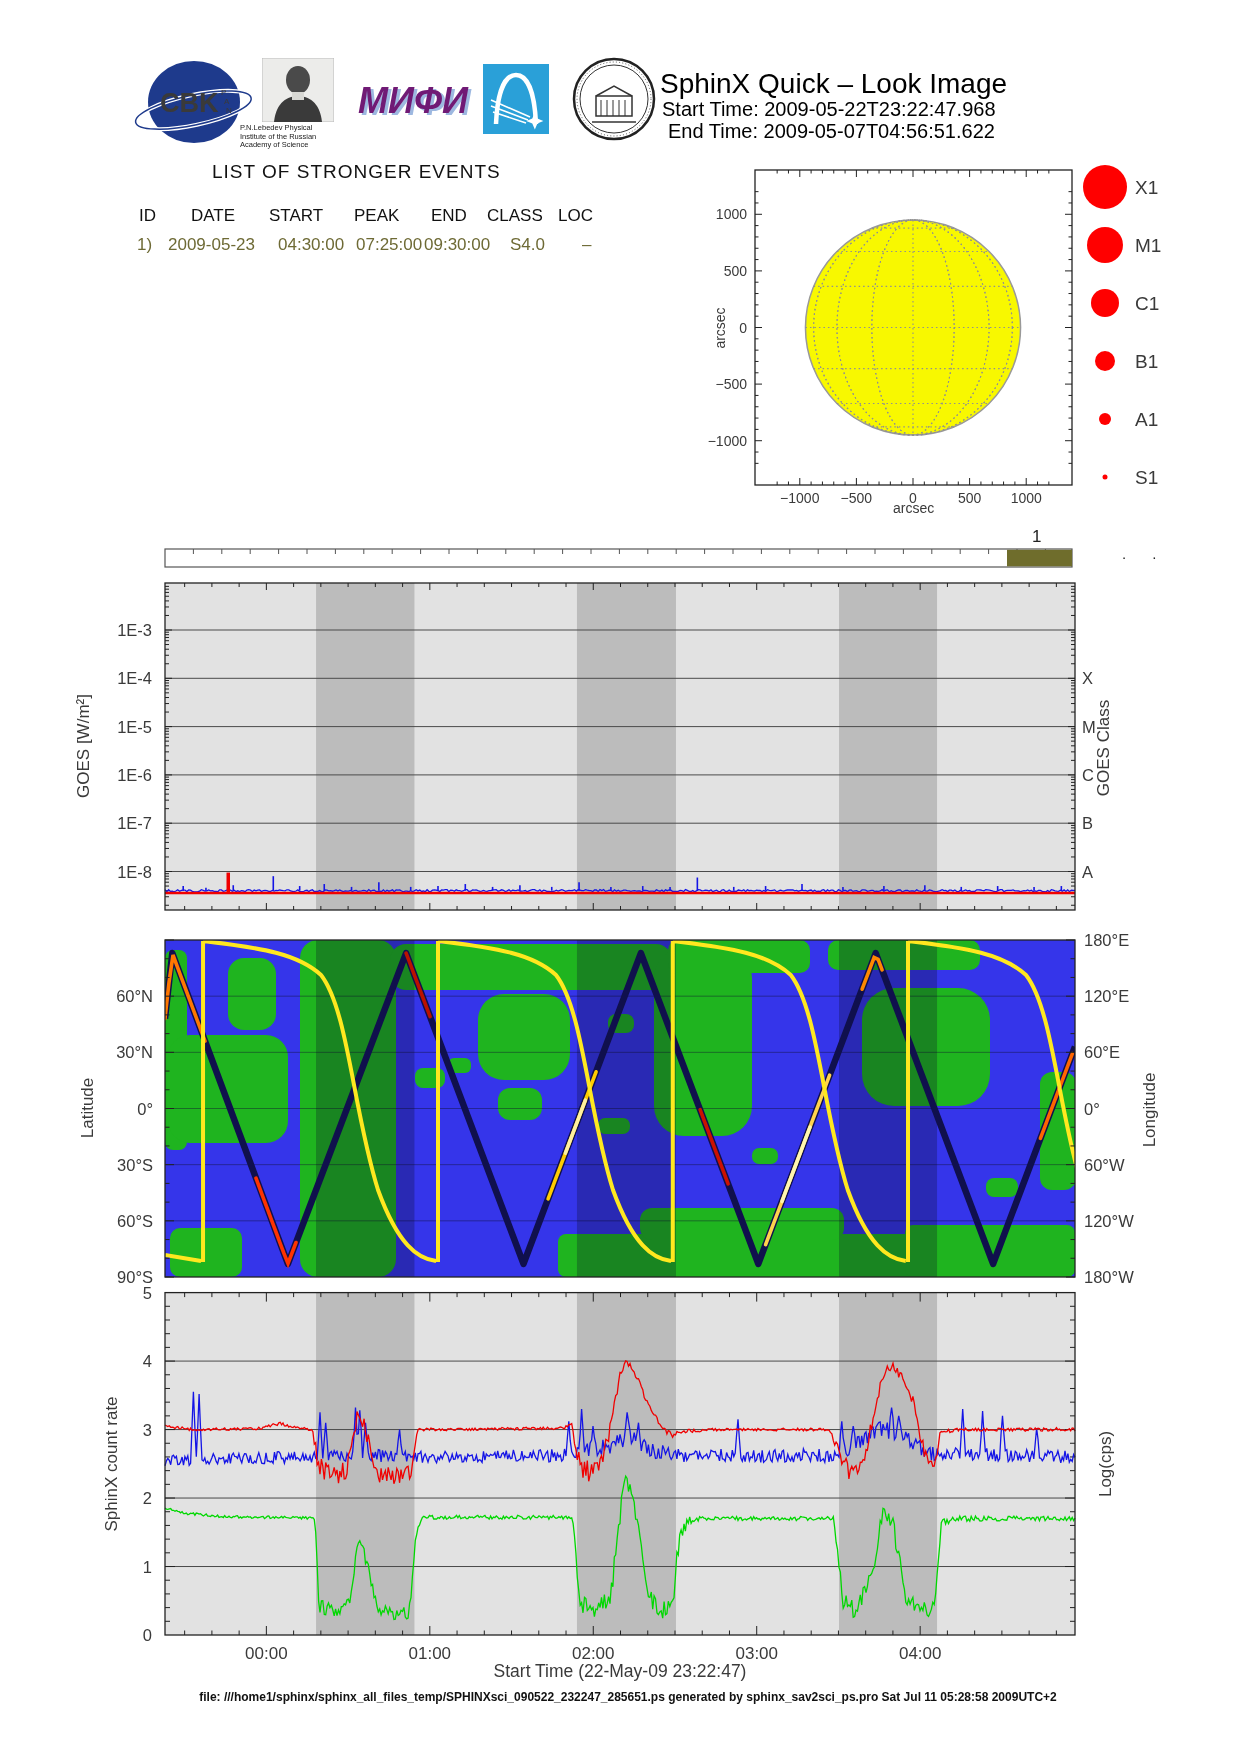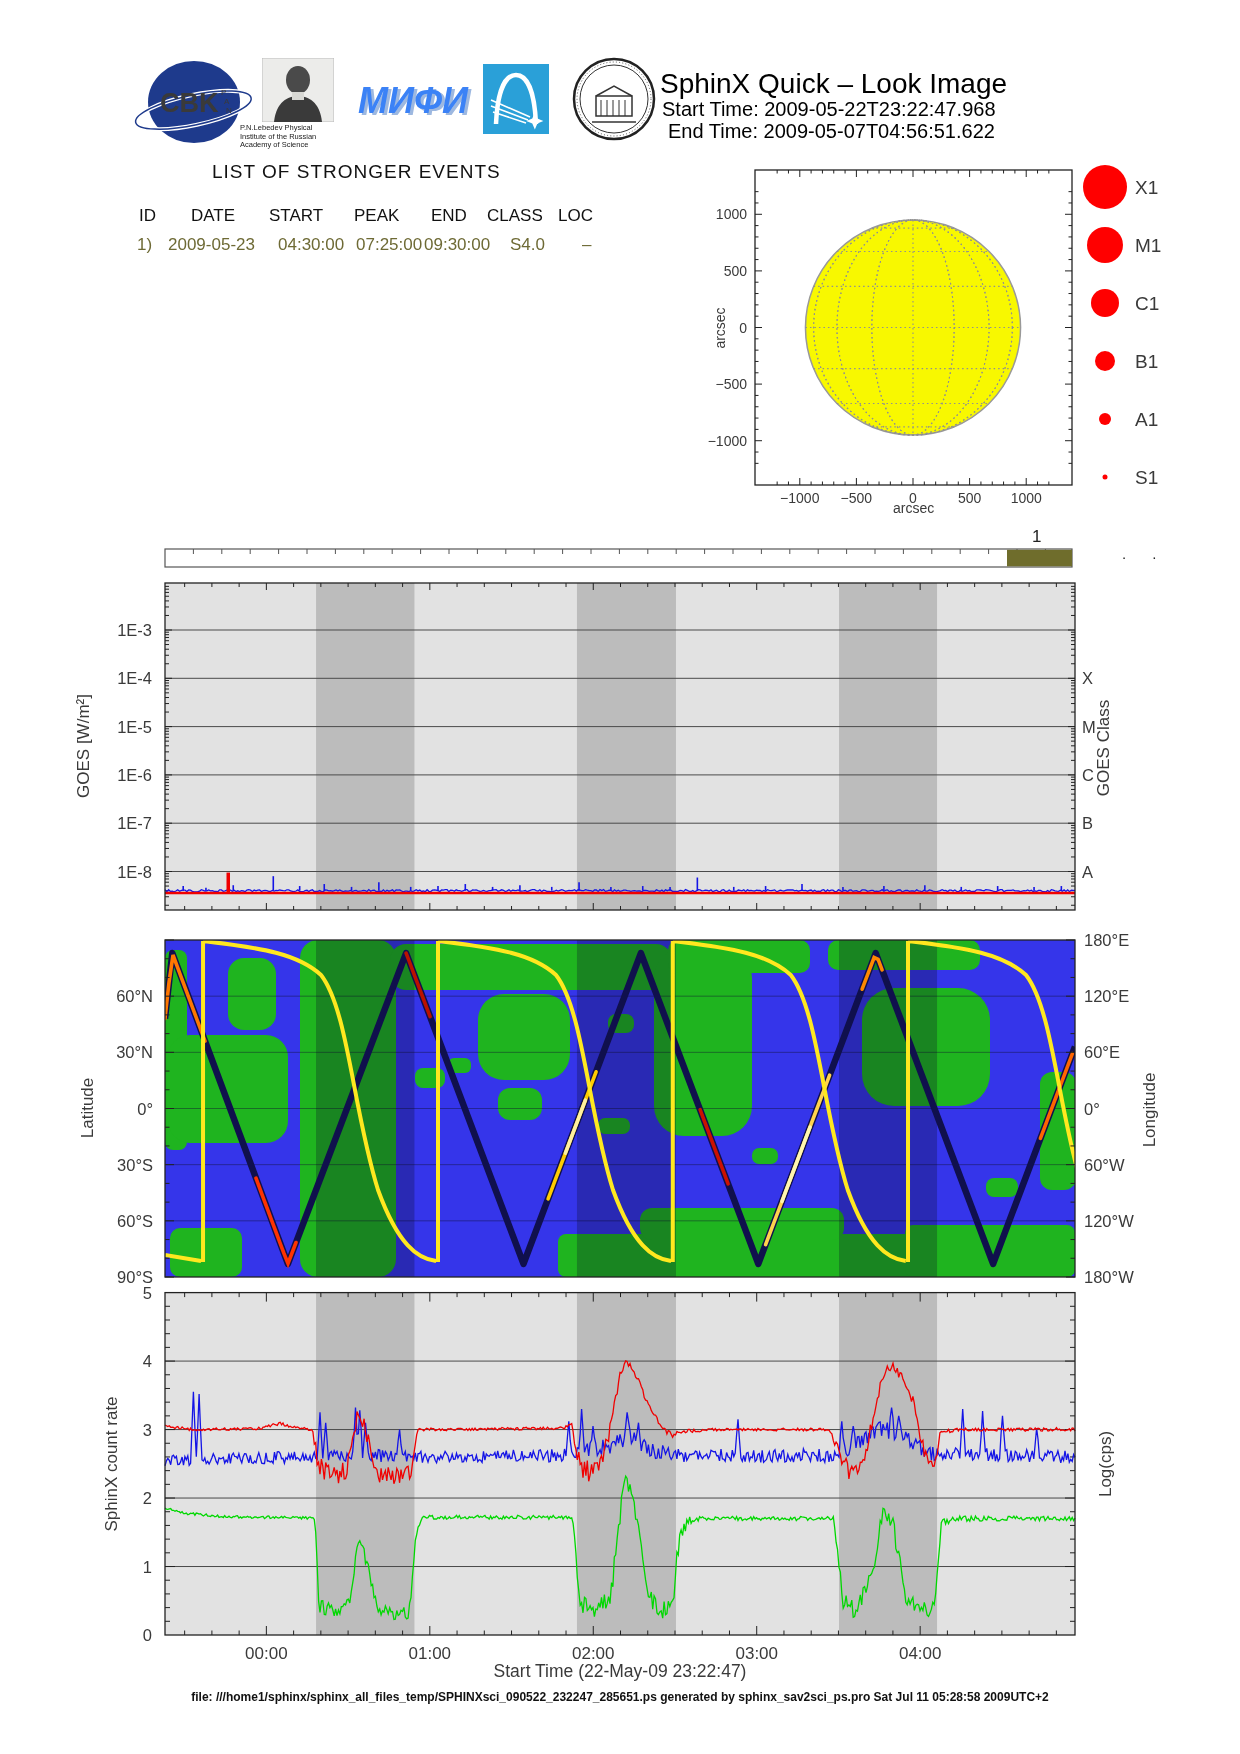--- a/index.html
+++ b/index.html
@@ -9,23 +9,23 @@
   .title{font-size:28px;color:#000;}
   .subtitle{font-size:20px;color:#000;}
   .events-title{font-size:19px;letter-spacing:1px;color:#111;text-align:center;}
   .ev-h{font-size:17px;color:#111;}
   .ev-r{font-size:17px;color:#6e6a35;}
   .vlab{position:absolute;transform:translate(-50%,-50%) rotate(-90deg);white-space:nowrap;
         font-size:17px;color:#3a3a3a;}
   .hlab{font-size:17px;color:#3a3a3a;}
   .marker1{font-size:17px;color:#222;}
   .dots{font-size:15px;letter-spacing:11px;color:#222;}
-  .footer{font-size:12px;font-weight:bold;color:#111;}
+  .footer{font-size:12px;font-weight:bold;color:#111;margin-left:8px;}
   .caption{font-size:7.5px;line-height:8.5px;text-align:left;color:#222;}
-  .mifi{font-size:36px;font-weight:bold;font-style:italic;color:#3b82f6;
+  .mifi{font-size:36px;font-weight:bold;font-style:italic;color:#701a75;
         text-shadow:3px 2px 0 #9db8e0;text-align:center;}
   svg text{font-family:"Liberation Sans",sans-serif;fill:#3a3a3a;}
 </style>
 </head>
 <body>
 
 <div class="page">
 
   <svg class="abs" style="left:133px;top:60px" width="122" height="88">
     <ellipse cx="61" cy="42" rx="46" ry="41" fill="#1e3a8c"></ellipse>

